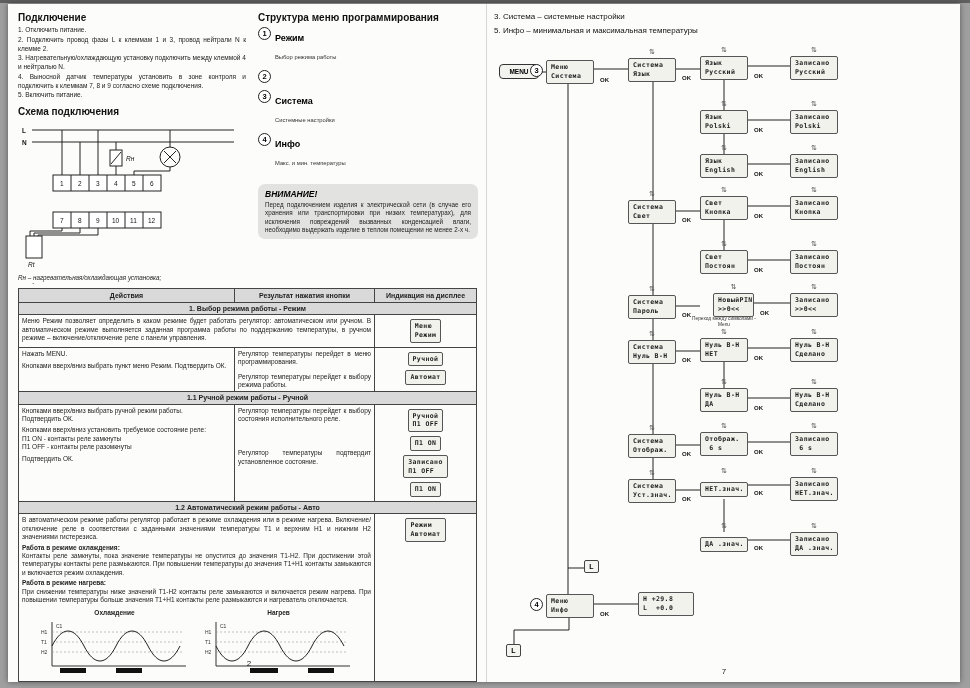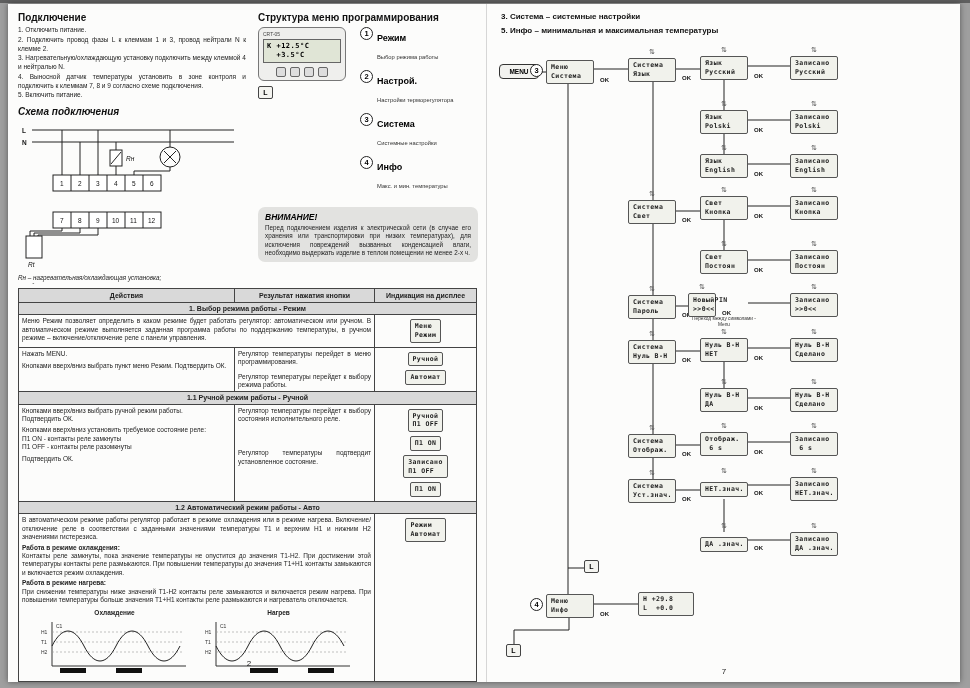--- a/index.html
+++ b/index.html
@@ -43,21 +43,21 @@
   .ptab .sec{background:#d9d9d9;font-weight:bold;text-align:center;font-size:7px;padding:1px;}
   .ptab .ind{text-align:center;}
   .ptab .ind .lcd{margin:2px 0;text-align:left;}
   .just{text-align:justify;}
   .bhead{font-weight:bold;font-size:6.5px;margin-top:2px;}
   .graphs{display:flex;gap:14px;justify-content:center;margin-top:4px;}
   .graph .gt{font-weight:bold;font-size:6.5px;text-align:center;margin-bottom:1px;}
   .pagenum{position:absolute;bottom:6px;left:0;width:100%;text-align:center;font-size:8px;color:#222;}
   
   .page-right{position:absolute;left:480px;top:0;width:472px;height:678px;}
-  .rhead{position:absolute;left:13px;font-weight:bold;font-size:8px;color:#111;white-space:nowrap;}
+  .rhead{position:absolute;left:6px;font-weight:normal;font-size:8px;color:#111;white-space:nowrap;}
   .flow-lines{position:absolute;left:0;top:0;width:472px;height:678px;pointer-events:none;}
   .fnode{position:absolute;}
   .fnode .lcd{width:100%;box-sizing:border-box;}
   .press{position:absolute;top:-10px;left:50%;transform:translateX(-50%);font-size:7px;color:#555;line-height:1;}
   .okl{position:absolute;right:-15px;bottom:1px;font-weight:bold;font-size:6px;color:#111;}
   .fnum{position:absolute;left:-16px;top:4px;width:11px;height:11px;border:1.3px solid #222;border-radius:50%;
         font-weight:bold;font-size:7.5px;line-height:11px;text-align:center;background:#fff;}
   .menu-btn{position:absolute;border:1.3px solid #333;border-radius:4px;background:#f2f2ef;
             font-weight:bold;font-size:6.5px;text-align:center;padding:3px 2px;}
   .pin-note{position:absolute;font-size:4.8px;color:#333;text-align:center;line-height:1.25;}
@@ -73,21 +73,21 @@
   <div class="page-left">
 
     <div class="col-a">
       <div class="h1">Подключение</div>
       <div class="step">1. Отключить питание.</div>
       <div class="step">2. Подключить провод фазы L к клеммам 1 и 3, провод нейтрали N к клемме 2.</div>
       <div class="step">3. Нагревательную/охлаждающую установку подключить между клеммой 4 и нейтралью N.</div>
       <div class="step">4. Выносной датчик температуры установить в зоне контроля и подключить к клеммам 7, 8 и 9 согласно схеме подключения.</div>
       <div class="step">5. Включить питание.</div>
 
-      <div class="h1" style="margin-top:6px;font-style:italic;">Схема подключения</div>
+      <div class="h1" style="margin-top:6px;">Схема подключения</div>
 
       <svg width="226" height="150" viewBox="0 0 226 150">
         <g stroke="#222" stroke-width="1" fill="none">
           <line x1="14" y1="10" x2="216" y2="10"></line>
           <line x1="14" y1="22" x2="216" y2="22"></line>
           <line x1="44" y1="10" x2="44" y2="55"></line>
           <line x1="62" y1="22" x2="62" y2="55"></line>
           <line x1="80" y1="10" x2="80" y2="55"></line>
           <line x1="98" y1="22" x2="98" y2="30"></line>
           <rect x="92" y="30" width="12" height="16" fill="#fff"></rect>
@@ -134,44 +134,28 @@
           <text x="130" y="103">12</text>
         </g>
       </svg>
       <div class="legend">Rн – нагревательная/охлаждающая установка;</div>
       <div class="legend">Rt – датчик температуры.</div>
     </div>
 
     <div class="col-b">
       <div class="h1">Структура меню программирования</div>
       <div style="display:flex;gap:14px;margin-top:4px;">
-        <div>
-          <div class="device">
-            <div class="device-model">CRT-05</div>
-            <div class="device-lcd">К +12.5°C
-  +3.5°C</div>
-            <div class="device-buttons">
-              <span></span>
-              <span></span>
-              <span></span>
-              <span></span>
-            </div>
-          </div>
-          <span class="exit-box">L</span>
-        </div>
         <div class="menu-items">
           <div class="menu-item">
             <span class="numc">1</span>
             <span class="mtxt"><span class="mlabel">Режим</span><br>
             <span class="mdesc">Выбор режима работы</span></span>
           </div>
           <div class="menu-item">
             <span class="numc">2</span>
-            <span class="mtxt"><span class="mlabel">Настрой.</span><br>
-            <span class="mdesc">Настройки терморегулятора</span></span>
           </div>
           <div class="menu-item">
             <span class="numc">3</span>
             <span class="mtxt"><span class="mlabel">Система</span><br>
             <span class="mdesc">Системные настройки</span></span>
           </div>
           <div class="menu-item">
             <span class="numc">4</span>
             <span class="mtxt"><span class="mlabel">Инфо</span><br>
             <span class="mdesc">Макс. и мин. температуры</span></span>
@@ -364,21 +348,21 @@
         <div class="fnode" style="left: 212px; top: 52px; width: 48px;"><div class="lcd">Язык
 Русский</div><span class="press">⇅</span><span class="okl">OK</span></div>
         <div class="fnode" style="left: 212px; top: 106px; width: 48px;"><div class="lcd">Язык
 Polski</div><span class="press">⇅</span><span class="okl">OK</span></div>
         <div class="fnode" style="left: 212px; top: 150px; width: 48px;"><div class="lcd">Язык
 English</div><span class="press">⇅</span><span class="okl">OK</span></div>
         <div class="fnode" style="left: 212px; top: 192px; width: 48px;"><div class="lcd">Свет
 Кнопка</div><span class="press">⇅</span><span class="okl">OK</span></div>
         <div class="fnode" style="left: 212px; top: 246px; width: 48px;"><div class="lcd">Свет
 Постоян</div><span class="press">⇅</span><span class="okl">OK</span></div>
-        <div class="fnode" style="left: 200px; top: 289px; width: 28px;"><div class="lcd">НовыйPIN
+        <div class="fnode" style="left: 225px; top: 289px; width: 41px;"><div class="lcd">НовыйPIN
 &gt;&gt;0&lt;&lt;</div><span class="press">⇅</span><span class="okl">OK</span></div>
         <div class="fnode" style="left: 212px; top: 334px; width: 48px;"><div class="lcd">Нуль В-Н
 НЕТ</div><span class="press">⇅</span><span class="okl">OK</span></div>
         <div class="fnode" style="left: 212px; top: 384px; width: 48px;"><div class="lcd">Нуль В-Н
 ДА</div><span class="press">⇅</span><span class="okl">OK</span></div>
         <div class="fnode" style="left: 212px; top: 428px; width: 48px;"><div class="lcd">Отображ.
  6 s</div><span class="press">⇅</span><span class="okl">OK</span></div>
         <div class="fnode" style="left: 212px; top: 473px; width: 48px;"><div class="lcd">НЕТ.знач.</div><span class="press">⇅</span><span class="okl">OK</span></div>
         <div class="fnode" style="left: 212px; top: 528px; width: 48px;"><div class="lcd">ДА .знач.</div><span class="press">⇅</span><span class="okl">OK</span></div>
         <div class="fnode" style="left: 302px; top: 52px; width: 48px;"><div class="lcd">Записано

